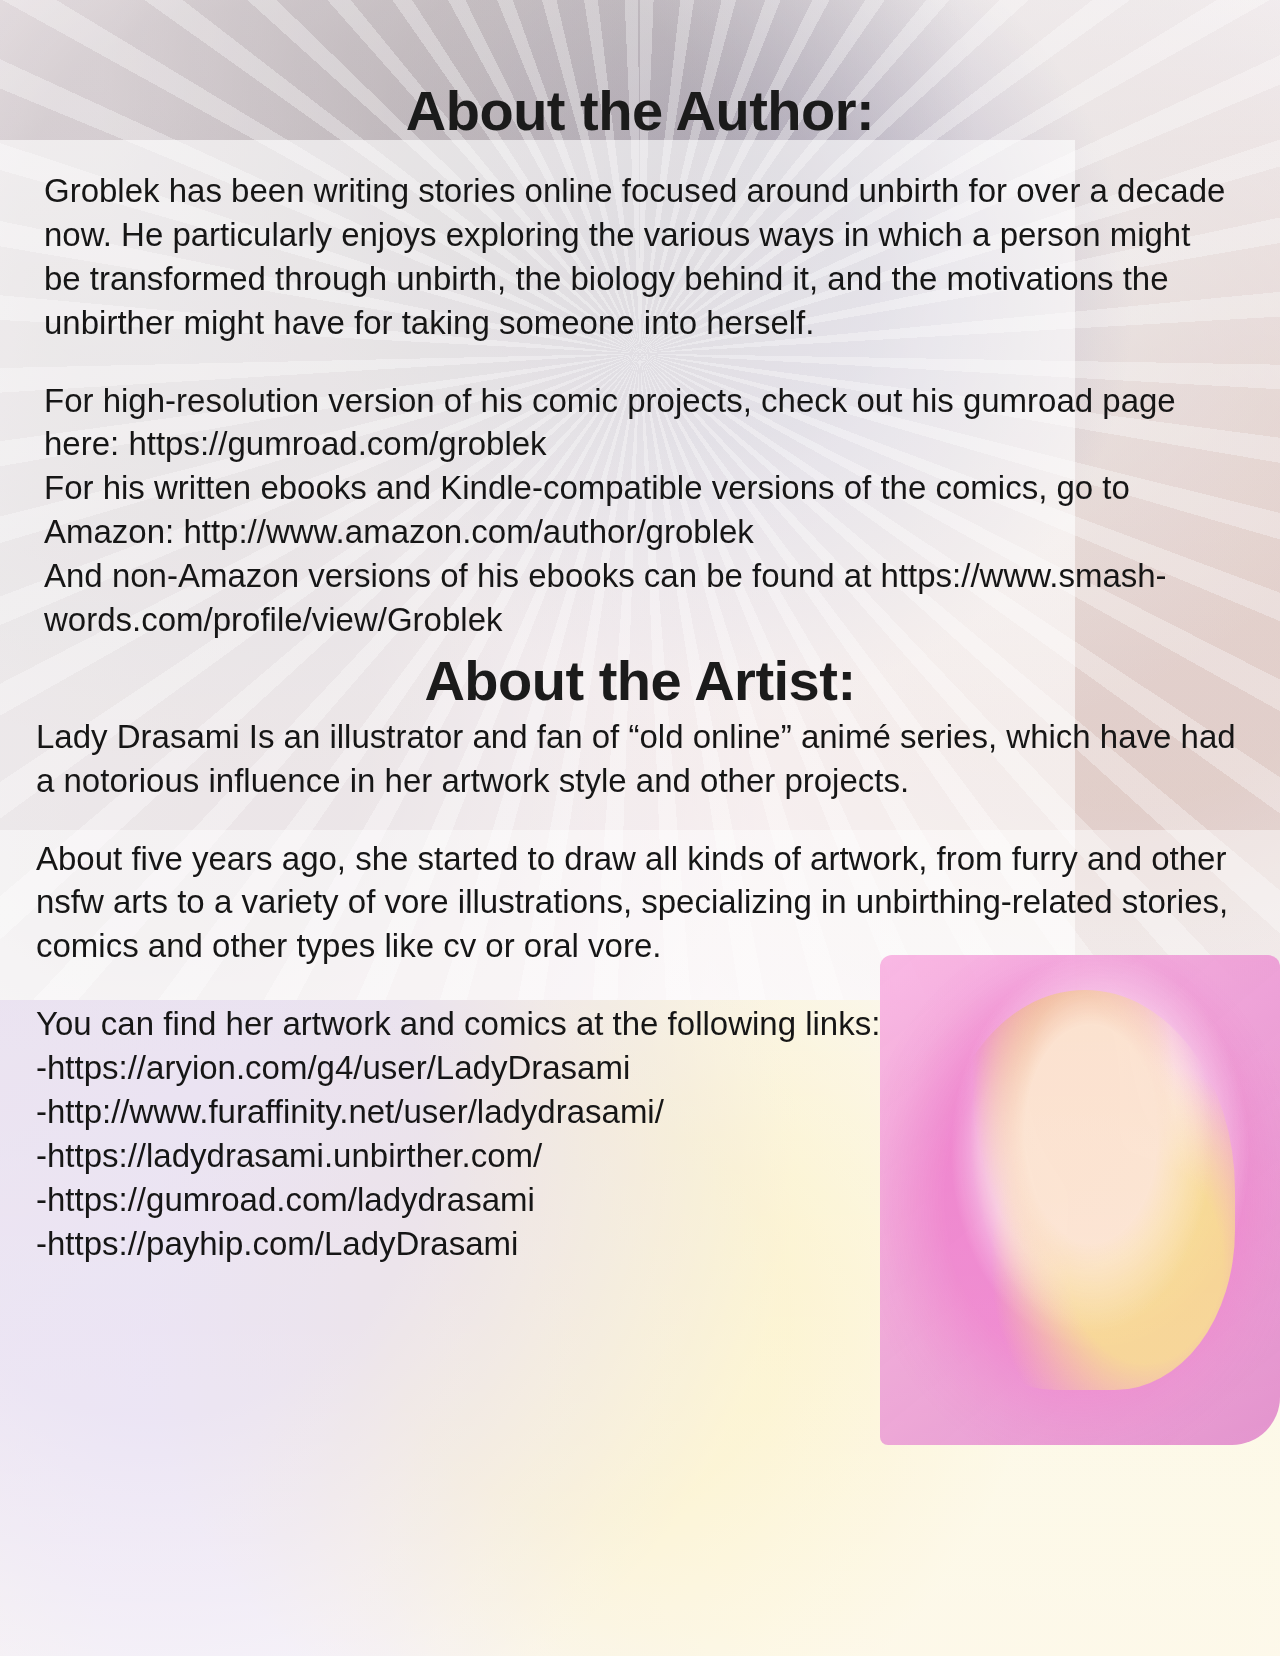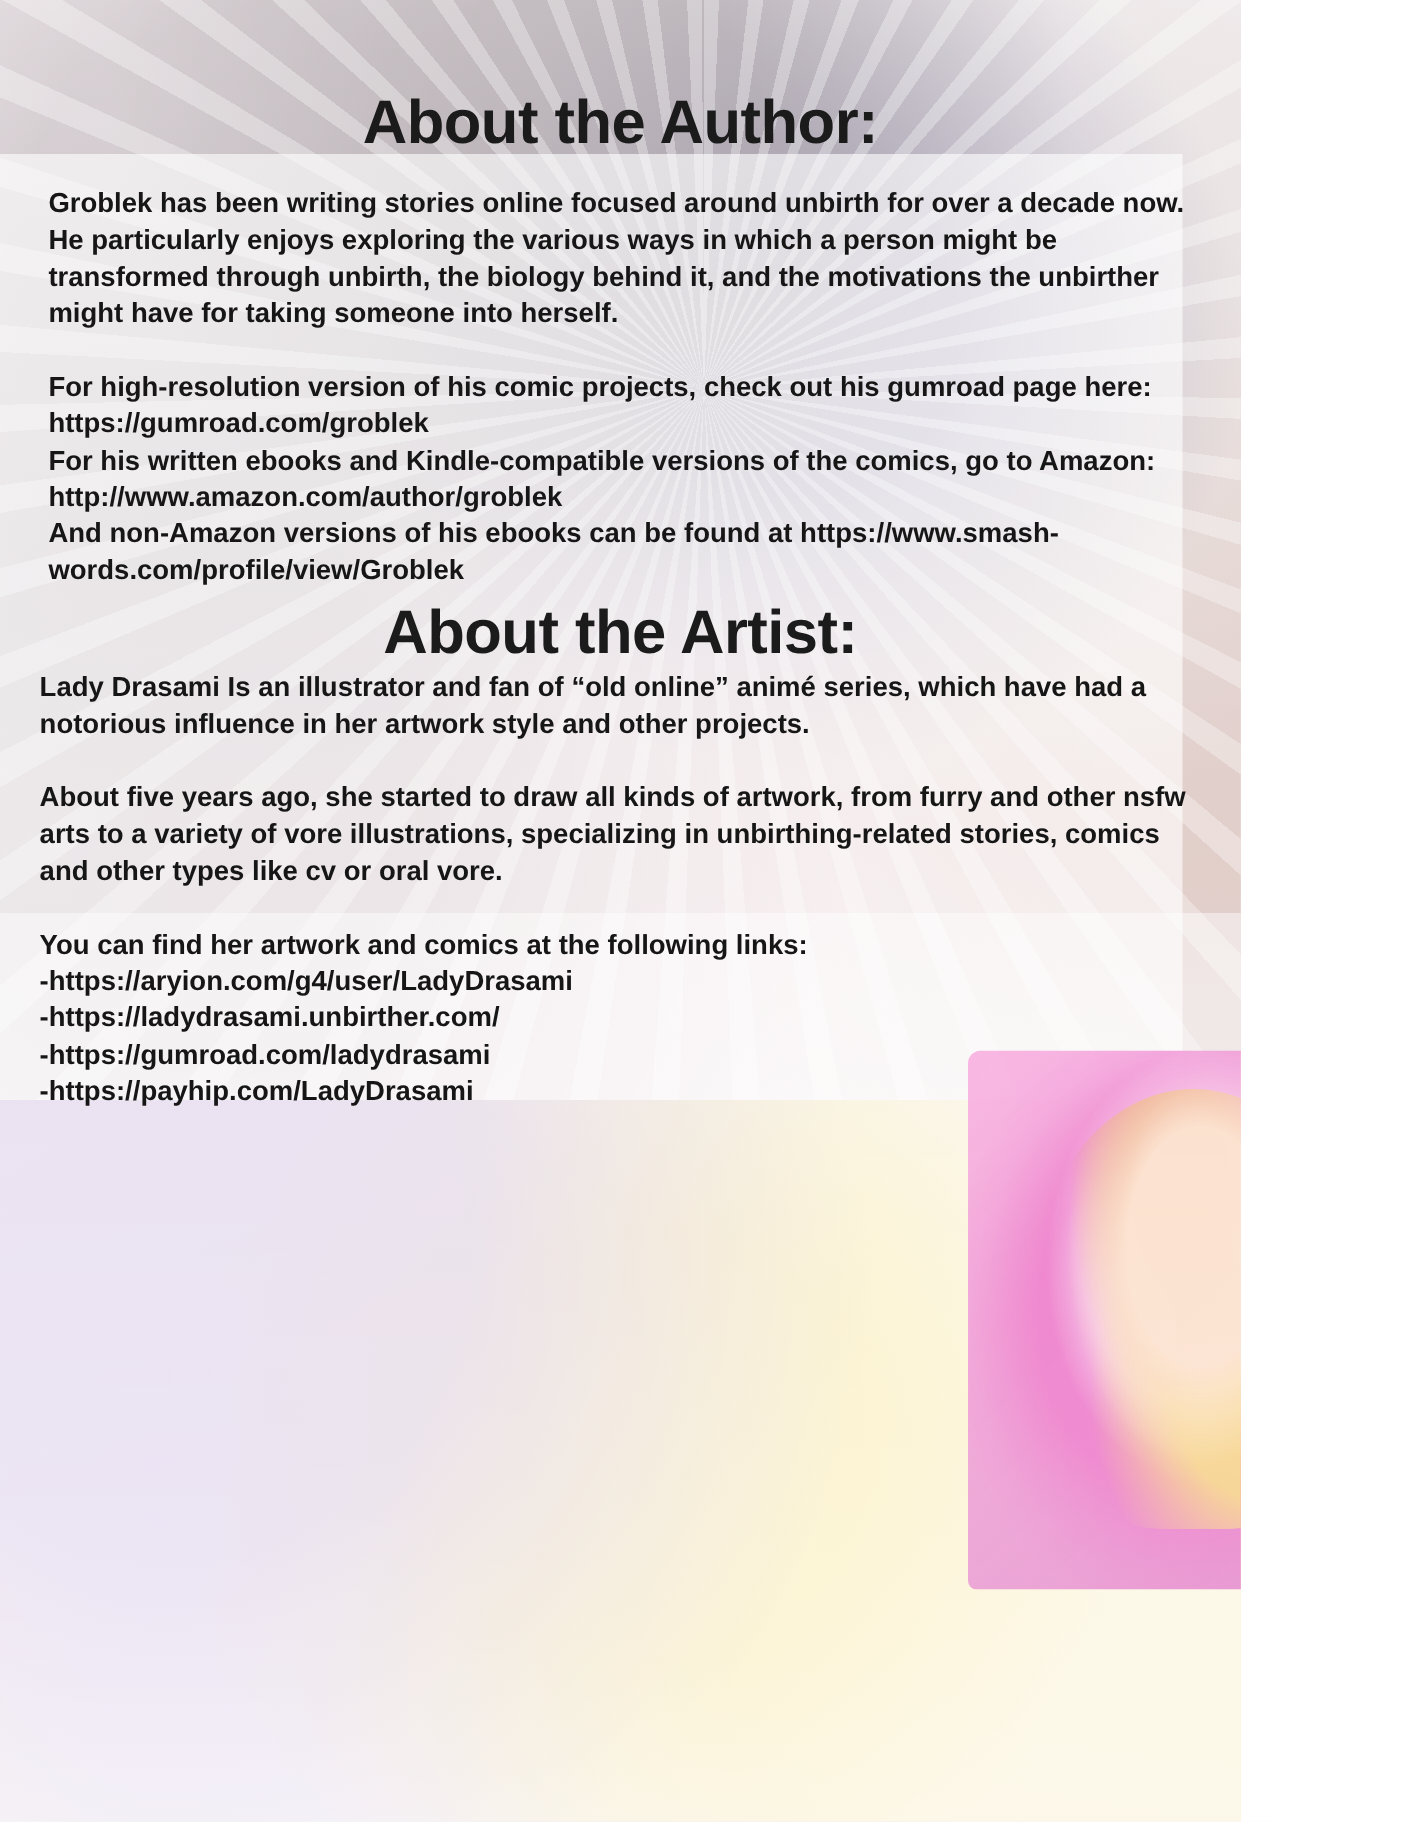--- a/index.html
+++ b/index.html
@@ -5,21 +5,21 @@
   html, body {
     margin: 0;
     padding: 0;
     background: #ffffff;
   }
   body {
     font-family: "Liberation Sans", sans-serif;
   }
   #page {
     position: relative;
-    width: 1128px;
+    width: 1280px;
     height: 1656px;
     overflow: hidden;
     background: #f6f2f4;
   }
 
   
   .bg-layer {
     position: absolute;
     inset: 0;
     overflow: hidden;
@@ -107,25 +107,24 @@
     color: #1b1b1b;
     letter-spacing: -0.5px;
   }
   #heading-author {
     margin: 78px 0 0 0;
   }
   #heading-artist {
     margin: 6px 0 0 0;
   }
   .para {
-    font-size: 25px;
+    font-size: 33px;
     line-height: 1.33;
     color: #161616;
     margin: 0;
-    font-weight: bold;
   }
   .block-author {
     padding: 26px 44px 0 44px;
   }
   .block-author .para + .para {
     margin-top: 34px;
   }
   .block-artist {
     padding: 2px 36px 0 36px;
   }
@@ -174,20 +173,21 @@
     <h1 class="heading" id="heading-artist">About the Artist:</h1>
 
     <div class="block-artist">
       <p class="para">Lady Drasami Is an illustrator and fan of “old online” animé series, which have had a notorious influence in her artwork style and other projects.</p>
 
       <p class="para">About five years ago, she started to draw all kinds of artwork, from furry and other nsfw arts to a variety of vore illustrations, specializing in unbirthing-related stories, comics and other types like cv or oral vore.</p>
 
       <p class="para links-artist">
         <span class="nowrap-line">You can find her artwork and comics at the following links:</span>
         <span class="nowrap-line">-https://aryion.com/g4/user/LadyDrasami</span>
+        <span class="nowrap-line">-http://www.furaffinity.net/user/ladydrasami/</span>
         <span class="nowrap-line">-https://ladydrasami.unbirther.com/</span>
         <span class="nowrap-line">-https://gumroad.com/ladydrasami</span>
         <span class="nowrap-line">-https://payhip.com/LadyDrasami</span>
       </p>
     </div>
 
   </div>
 </div>
 
 </body></html>

